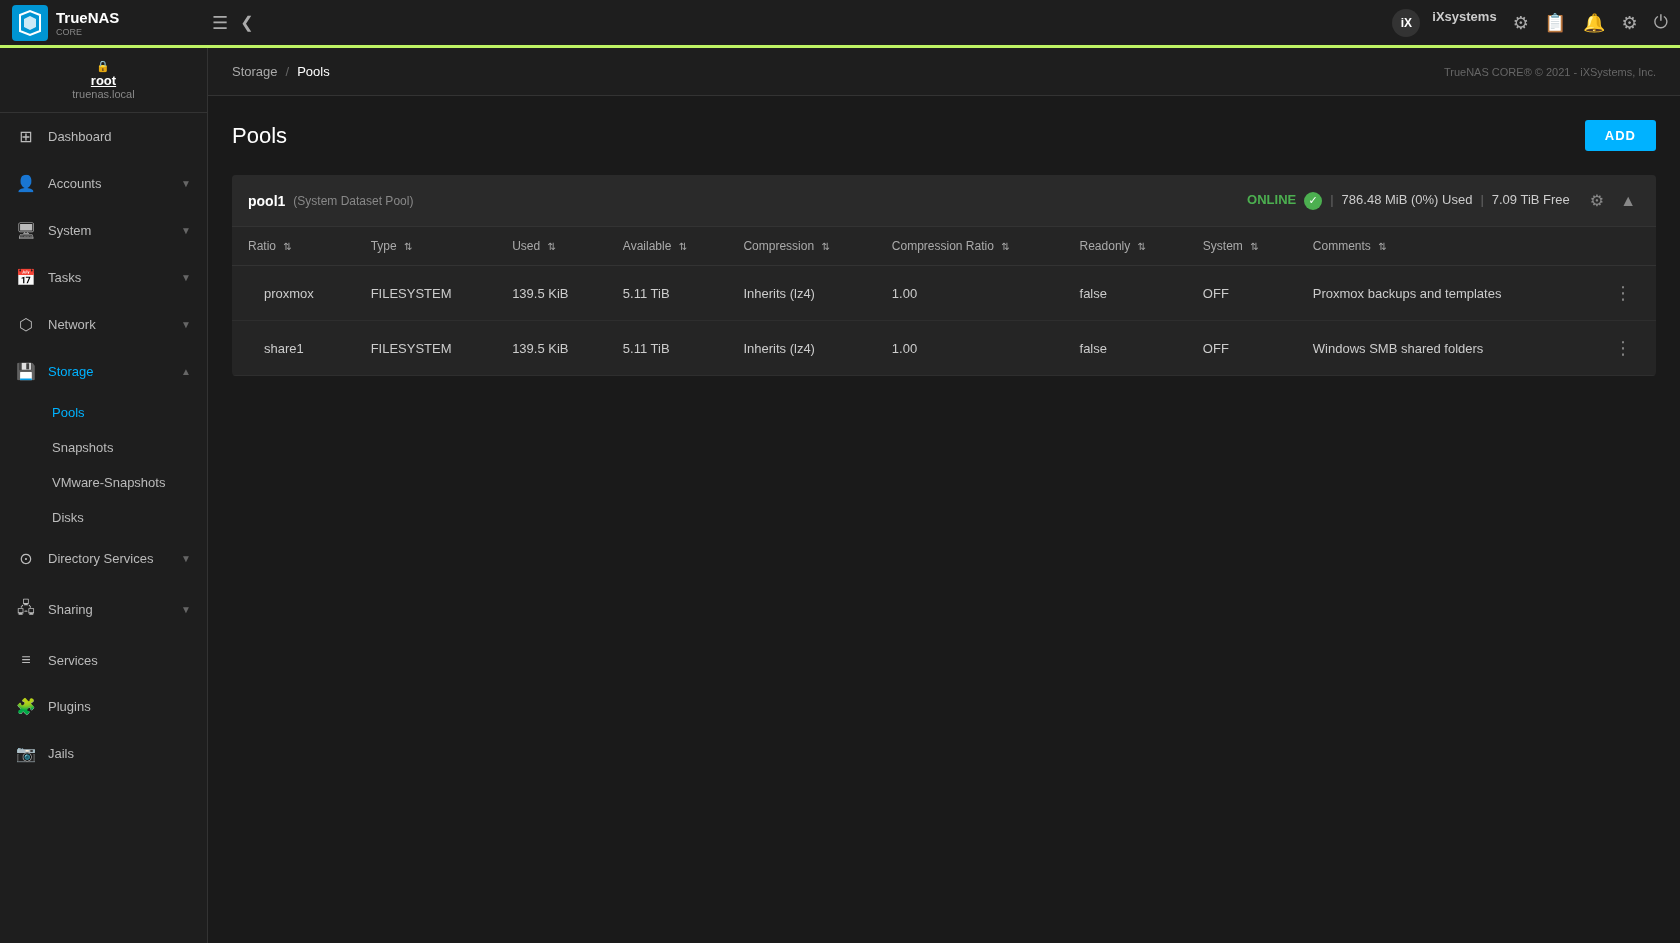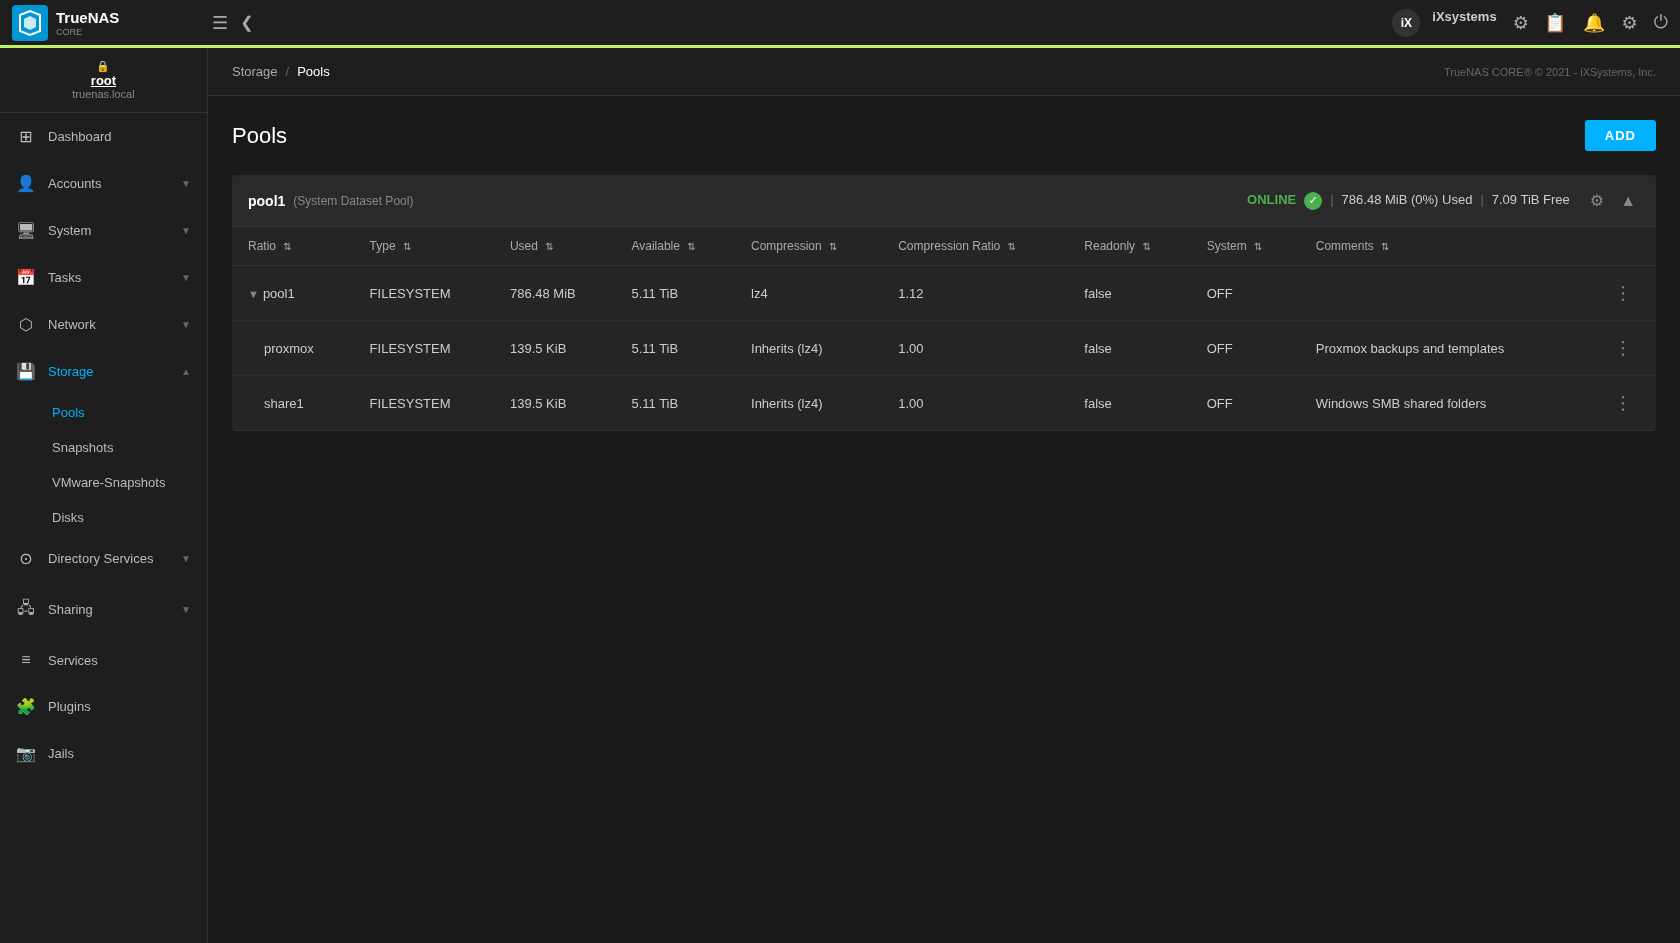--- a/index.html
+++ b/index.html
@@ -264,34 +264,20 @@
                   <span class="sort-icon">⇅</span>
                 </th>
                 <th>
                   <span>Comments</span>
                   <span class="sort-icon">⇅</span>
                 </th>
                 <th></th>
               </tr>
             </thead>
             <tbody id="table-body">
-            <tr>
-      <td><span class="pool-expand">▼</span>pool1</td>
-      <td>FILESYSTEM</td>
-      <td>786.48 MiB</td>
-      <td>5.11 TiB</td>
-      <td>lz4</td>
-      <td>1.12</td>
-      <td>false</td>
-      <td>OFF</td>
-      <td></td>
-      <td class="row-actions">
-        <button class="row-menu-btn">⋮</button>
-      </td>
-    </tr>
                 <tr>
       <td class="indent">proxmox</td>
       <td>FILESYSTEM</td>
       <td>139.5 KiB</td>
       <td>5.11 TiB</td>
       <td>Inherits (lz4)</td>
       <td>1.00</td>
       <td>false</td>
       <td>OFF</td>
       <td>Proxmox backups and templates</td>

